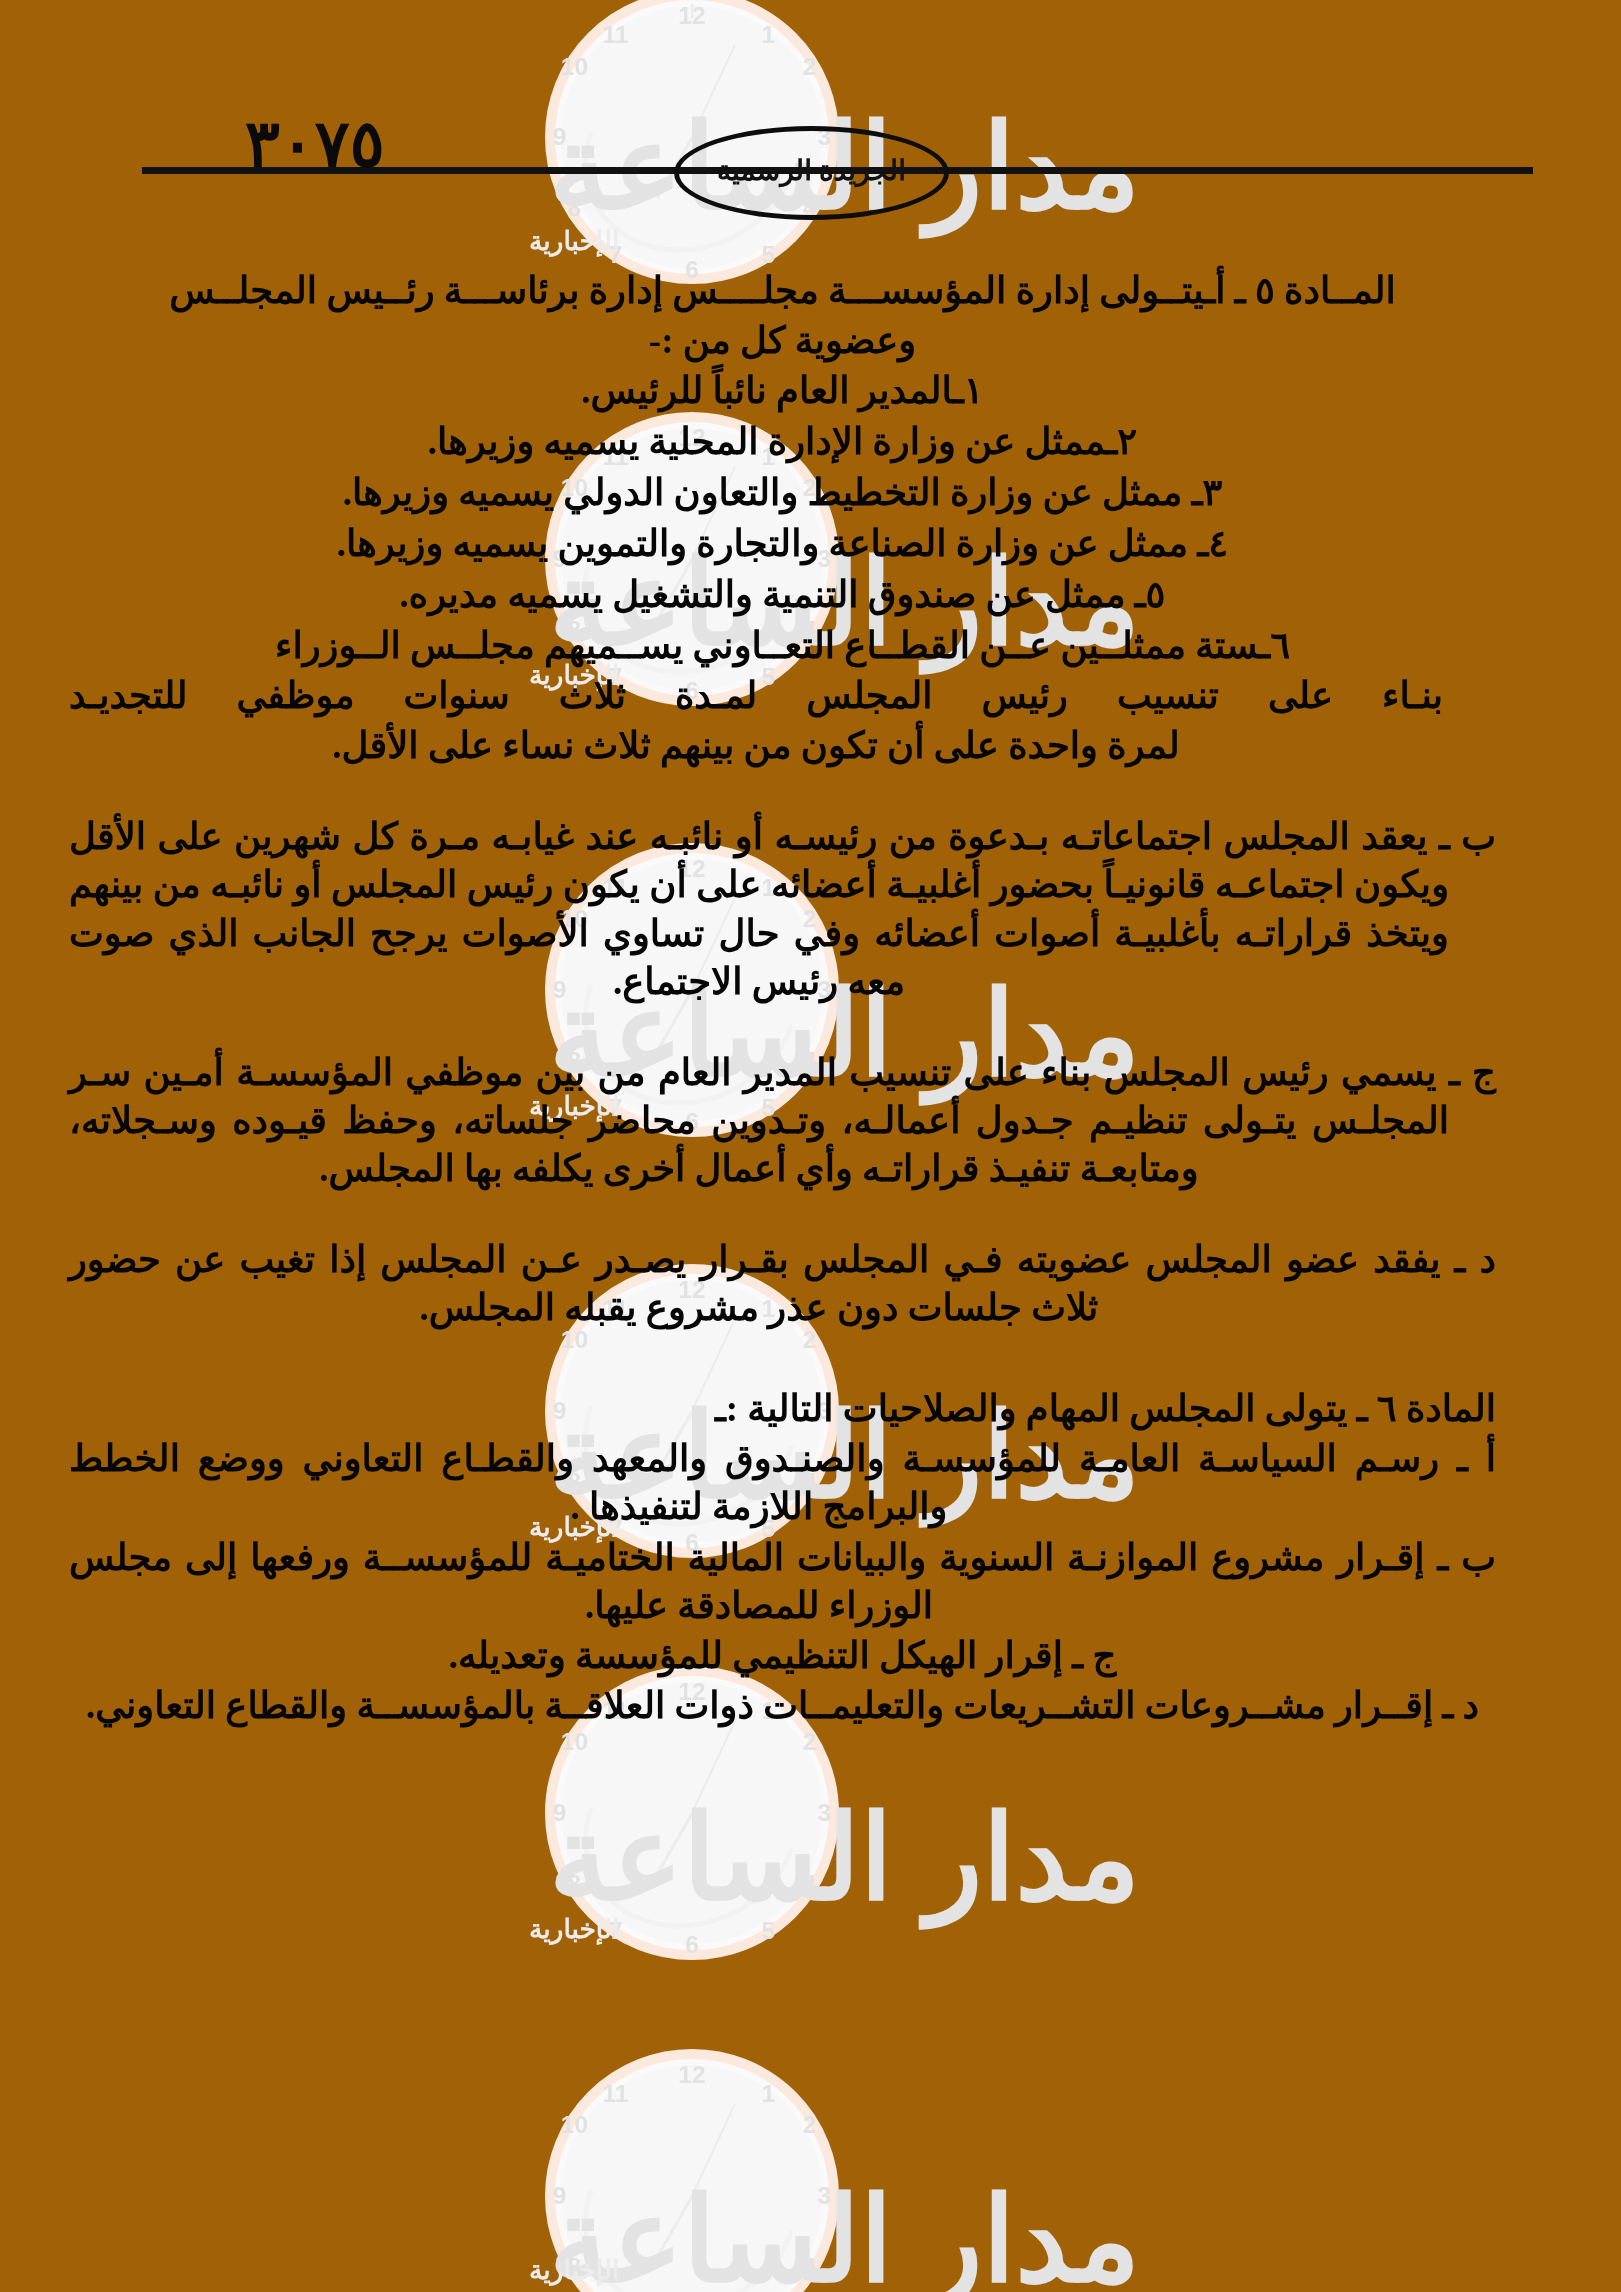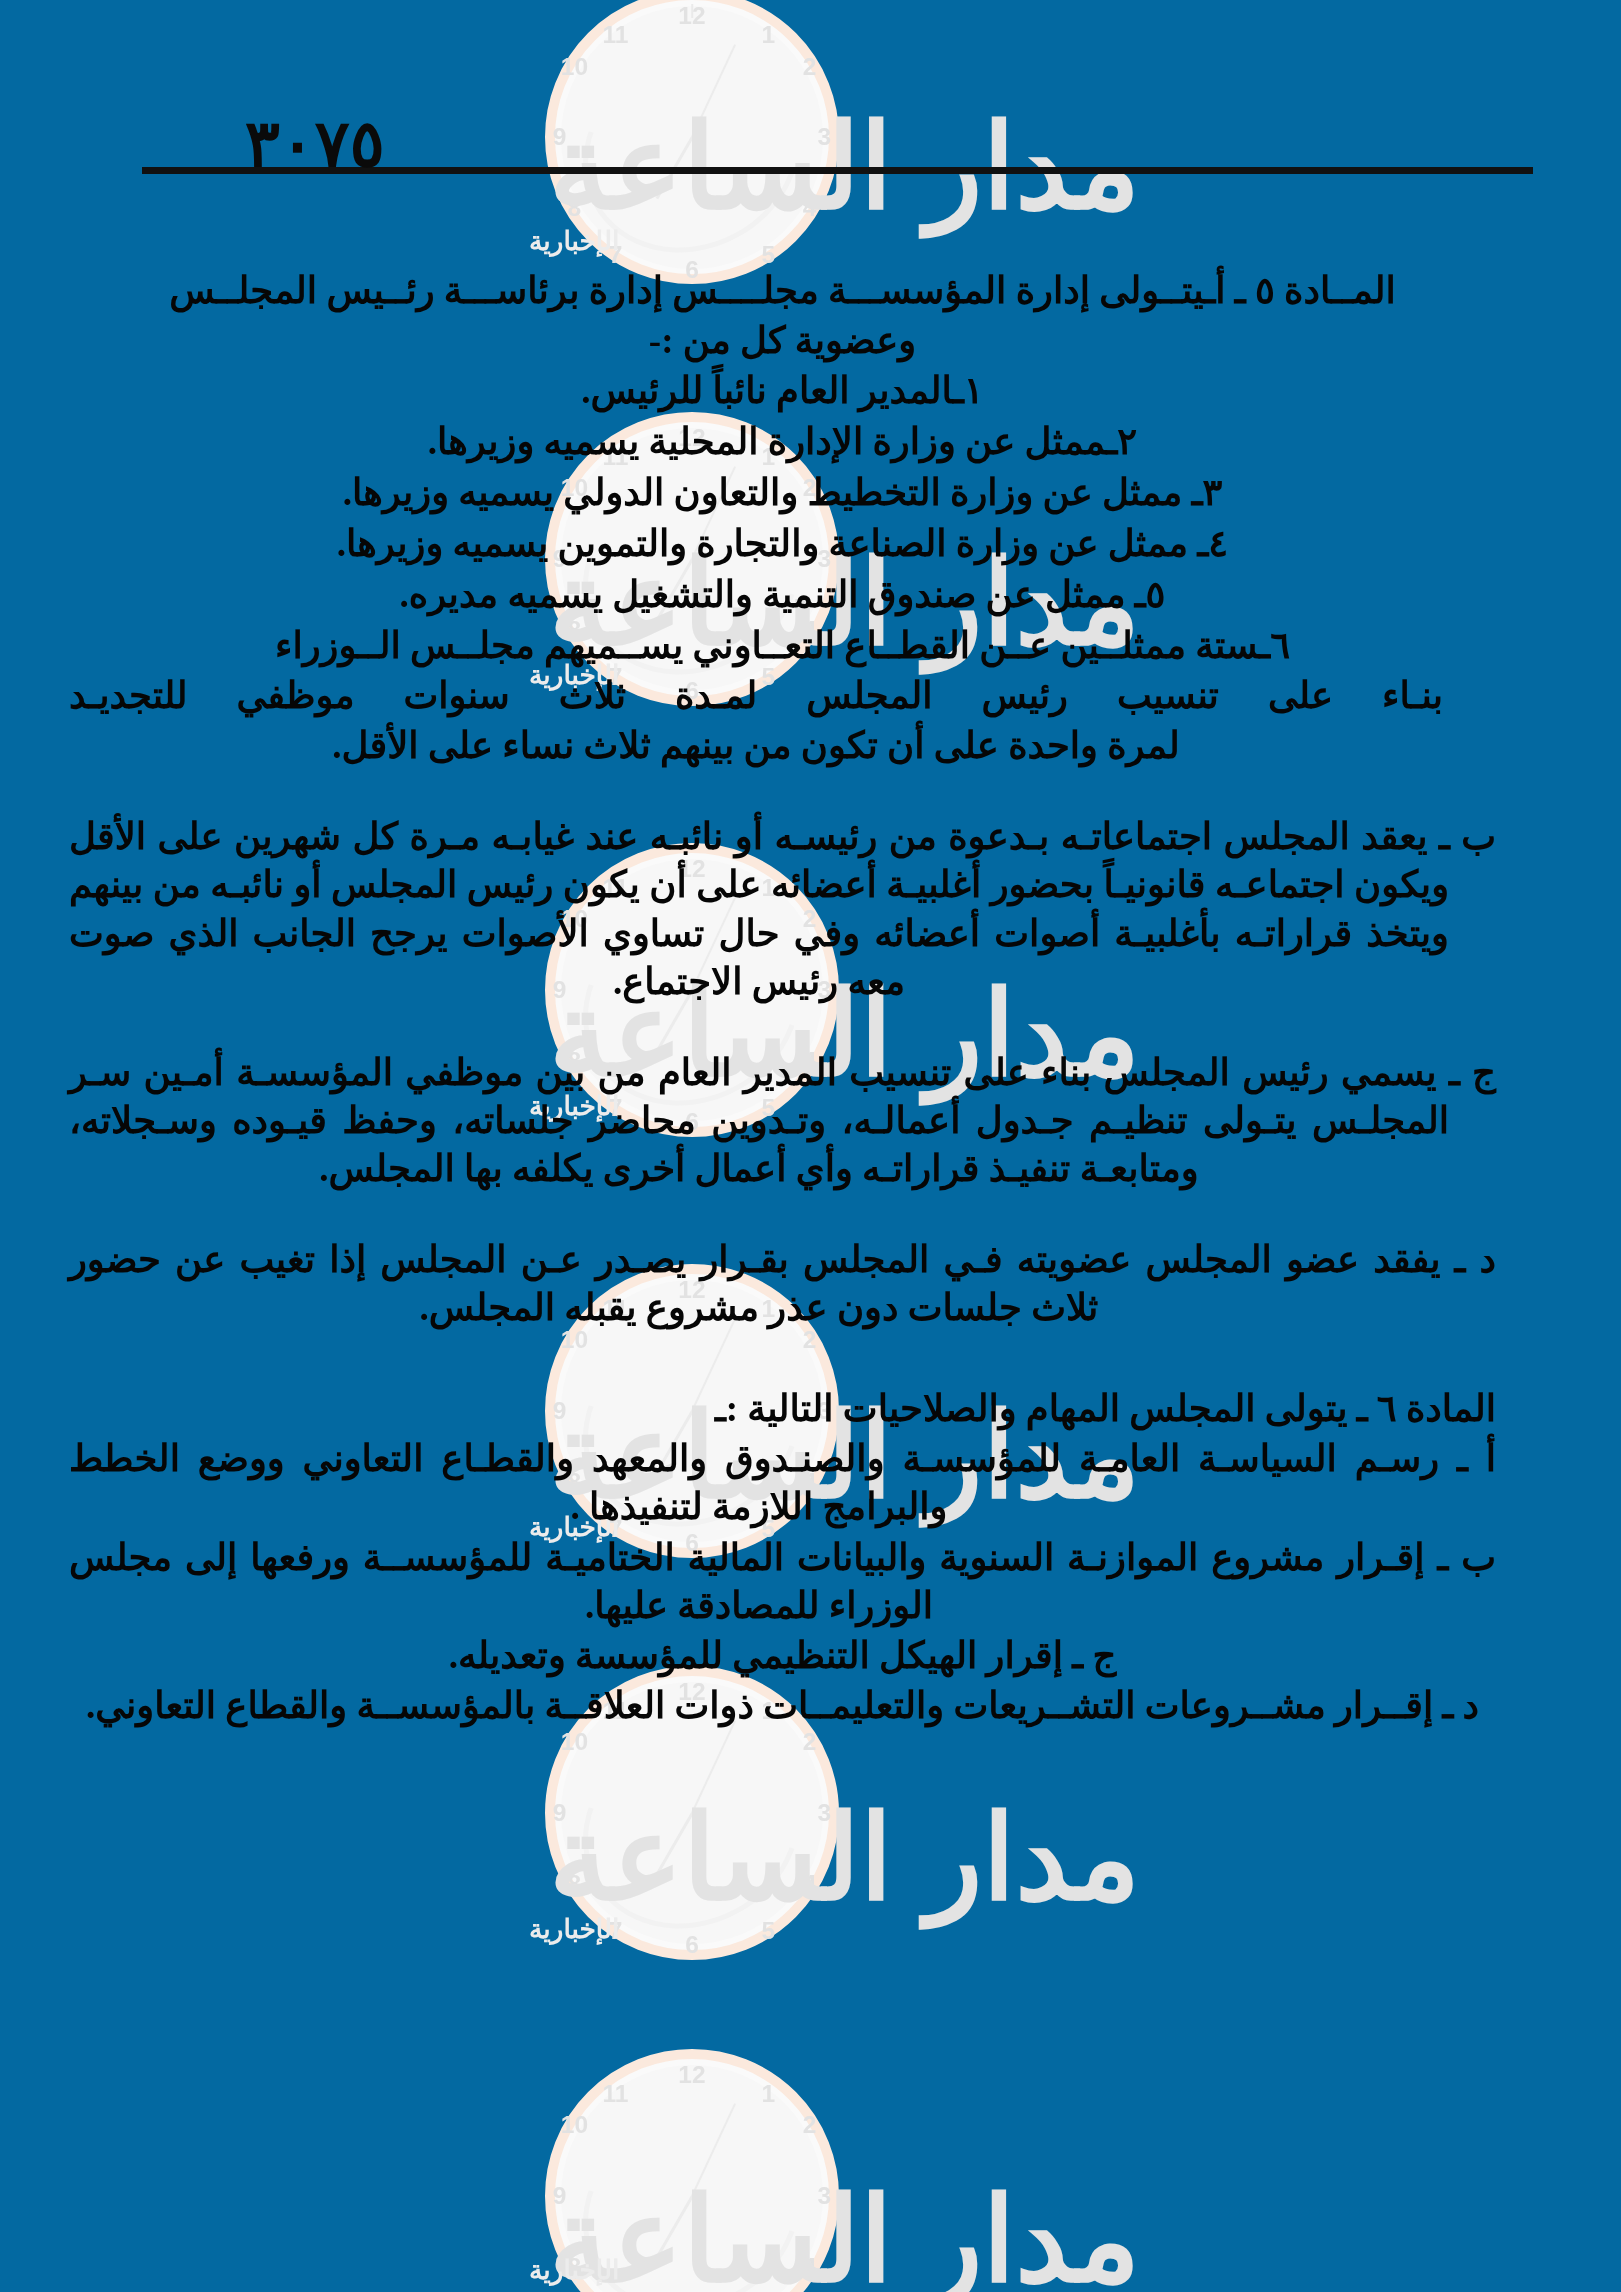--- a/index.html
+++ b/index.html
@@ -4,21 +4,21 @@
 <style>
   html, body {
     margin: 0;
     padding: 0;
     background: #ffffff;
   }
   .page {
     position: relative;
     width: 1621px;
     height: 2293px;
-    background: #0369a1;
+    background: #a16207;
     overflow: hidden;
     font-family: "Liberation Serif", "DejaVu Serif", serif;
   }
 
   
   .wm-layer {
     position: absolute;
     inset: 0;
     z-index: 1;
     pointer-events: none;
@@ -305,20 +305,23 @@
     <div class="wm-brand big" style="left:549px; top:1789px;">مدار الساعة</div>
     <div class="wm-brand small" style="left:529px; top:1913px;">الإخبارية</div>
 
     <div class="wm-brand big" style="left:549px; top:2171px;">مدار الساعة</div>
     <div class="wm-brand small" style="left:529px; top:2254px;">الإخبارية</div>
   </div>
 
   <div class="header">
     <div class="header-rule"></div>
     <div class="page-number">٣٠٧٥</div>
+    <div class="gazette-badge">
+      <span>الجريدة الرسمية</span>
+    </div>
   </div>
 
   <div class="content">
 
     <div class="para justify">المــادة ٥ ـ أـيتــولى إدارة المؤسســـة مجلــــس إدارة برئاســـة رئــيس المجلــس</div>
     <div class="para" style="text-align:center;">وعضوية كل من :-</div>
 
     <div class="list-line">١ـالمدير العام  نائباً للرئيس.</div>
     <div class="list-line">٢ـممثل عن وزارة الإدارة المحلية يسميه وزيرها.</div>
     <div class="list-line">٣ـ ممثل عن وزارة التخطيط والتعاون الدولي يسميه وزيرها.</div>

